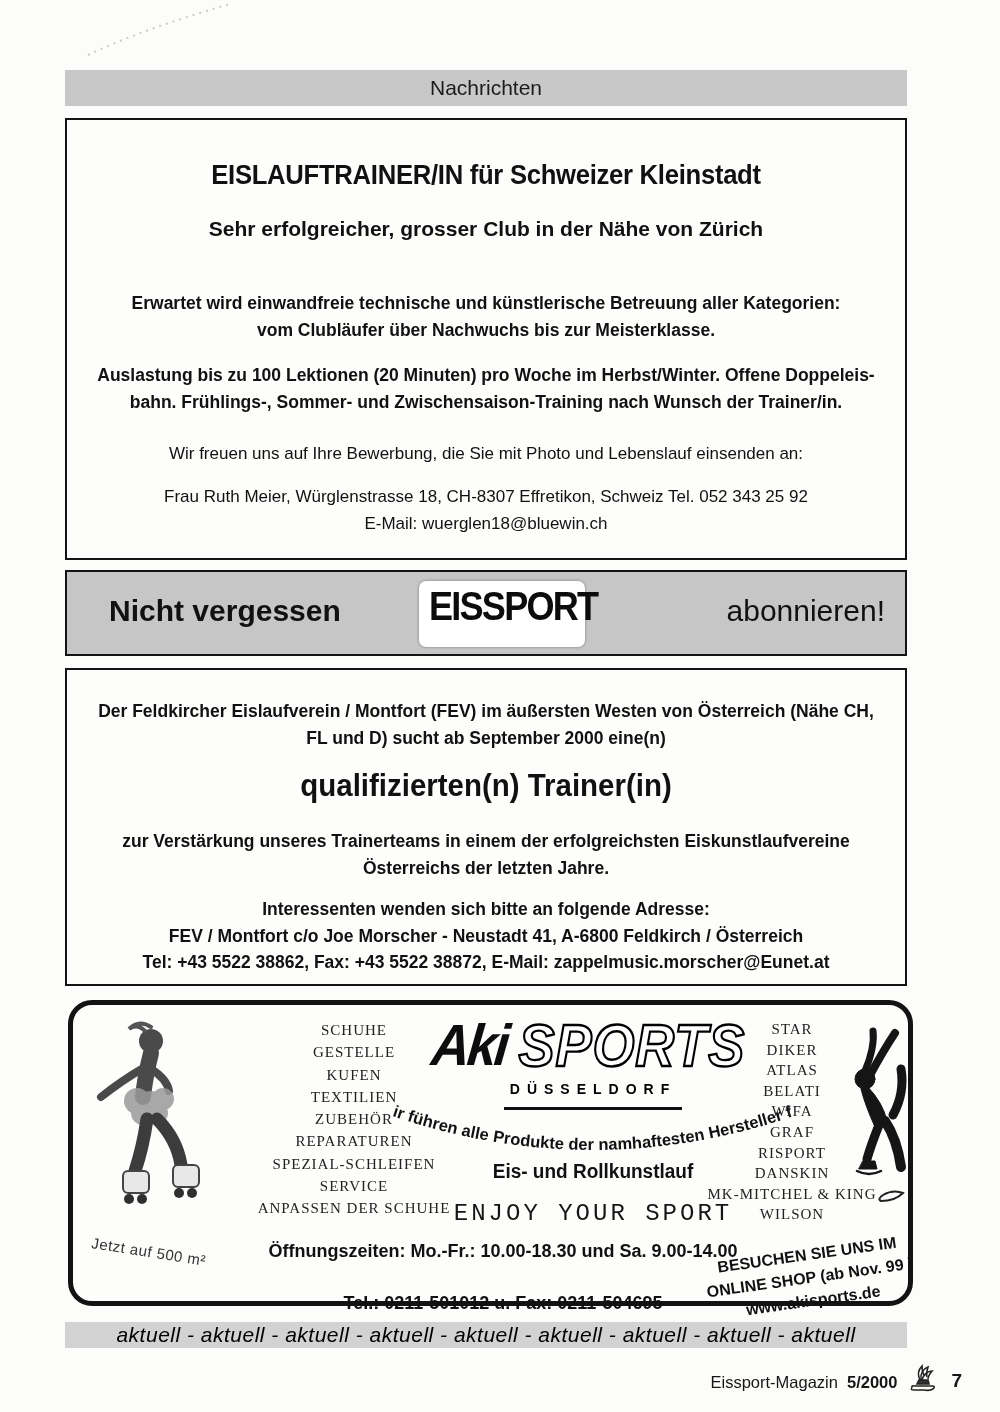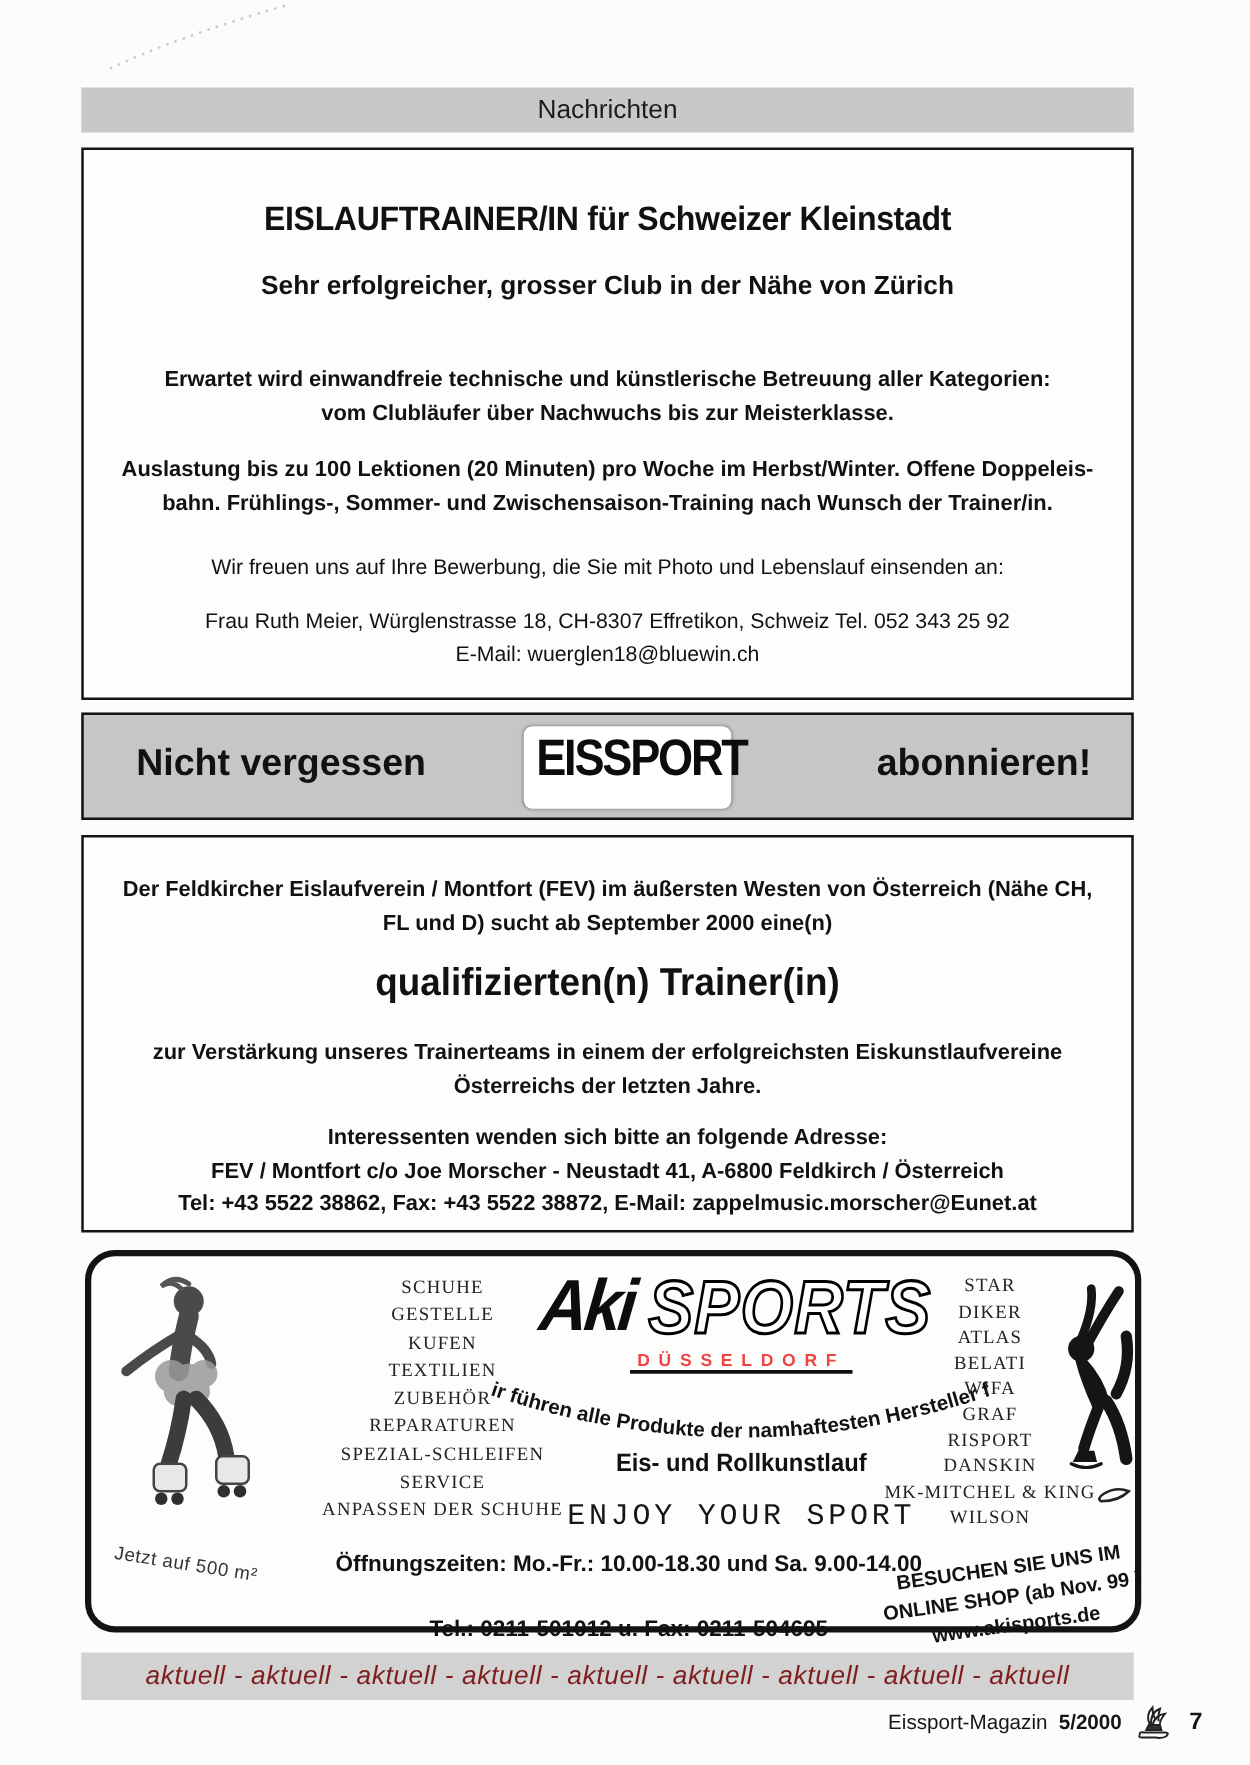--- a/index.html
+++ b/index.html
@@ -9,23 +9,23 @@
     position:relative; width:1000px; height:1412px; margin:0 auto;
     background:#fcfcfa; overflow:hidden; color:#111;
   }
   
   .bar-header {
     position:absolute; left:65px; top:70px; width:842px; height:36px;
     background:#c8c8c8; display:flex; align-items:center; justify-content:center;
     font-size:21px; color:#1c1c1c;
   }
   .ticker {
-    position:absolute; left:65px; top:1322px; width:842px; height:38px;
+    position:absolute; left:65px; top:1322px; width:842px; height:26px;
     background:#d2d2d2; display:flex; align-items:center; justify-content:center;
-    font-size:21px; font-style:italic; color:#7f1d1d; letter-spacing:.5px;
+    font-size:21px; font-style:italic; color:#000000; letter-spacing:.5px;
   }
   
   .box { position:absolute; left:65px; width:842px; background:#fdfdfb; border:2px solid #141414; text-align:center; }
   .box1 { top:118px; height:442px; }
   .box2 { top:668px; height:318px;padding-left:27px; }
   .cond { transform:scaleX(.95); transform-origin:center; }
   .h1 { position:absolute; left:0; right:0; top:40px; font-size:27px; font-weight:bold; letter-spacing:-.3px; }
   .sub { position:absolute; left:0; right:0; top:93px; font-size:21px; font-weight:bold; line-height:31px; }
   .p-bold { font-size:17.5px; font-weight:bold; line-height:27px; }
   .p-reg  { font-size:17px; line-height:27px; }
@@ -36,21 +36,21 @@
   .box2 .intro { position:absolute; left:10px; right:10px; top:28px; }
   .box2 .h2big { position:absolute; left:0; right:0; top:98px; font-size:31px; font-weight:bold; }
   .box2 .para1 { position:absolute; left:10px; right:10px; top:158px; }
   .box2 .addr  { position:absolute; left:10px; right:10px; top:226px; font-size:17.5px; font-weight:bold; line-height:26.5px; }
   
   .banner {
     position:absolute; left:65px; top:570px; width:842px; height:86px;
     background:#c6c6c6; border:2px solid #141414;
   }
   .banner .left-txt { position:absolute; left:42px; top:22px; font-size:30px; font-weight:bold; }
-  .banner .right-txt { position:absolute; right:32px; top:22px; font-size:30px; font-weight:bold; }
+  .banner .right-txt { position:absolute; right:20px; top:22px; font-size:30px; font-weight:normal; }
   .logo-eissport {
     position:absolute; left:352px; top:9px; width:166px; height:66px;
     background:#fff; border-radius:7px; box-shadow:0 0 3px rgba(0,0,0,.4);
   }
   .logo-eissport .main {
     position:absolute; left:0; right:0; top:2px; text-align:center;
     font-size:41px; font-weight:bold; letter-spacing:-2px; transform:scaleX(.88);
     color:#0c0c0c;
   }
   .logo-eissport .sub {
@@ -69,40 +69,40 @@
   .aki-logo { position:absolute; left:355px; top:6px; width:330px; text-align:center; white-space:nowrap; }
   .aki-logo .aki {
     display:inline-block; font-size:58px; font-weight:bold; font-style:italic;
     transform:skewX(-6deg) scaleX(.92); letter-spacing:-3px; color:#0d0d0d; vertical-align:top;
   }
   .aki-logo .sports {
     display:inline-block; margin-left:-4px; font-size:60px; font-weight:bold; font-style:italic;
     color:#fff; -webkit-text-stroke:2.4px #000; letter-spacing:1px; transform:scaleX(.9); vertical-align:top;
   }
   .aki-logo .city {
-    margin-top:-12px; font-size:14px; font-weight:bold; letter-spacing:7px; color:#ef4444;
-    border-bottom:3px solid #101010; display:inline-block; padding:0 6px 0;
+    margin-top:-12px; font-size:14px; font-weight:bold; letter-spacing:7px; color:#000000;
+    border-bottom:3px solid #101010; display:inline-block; padding:0 6px 10px;
   }
   .arc-svg { position:absolute; left:308px; top:92px; }
   .eis-line { position:absolute; left:330px; top:155px; width:380px; text-align:center; font-size:20px; font-weight:bold; transform:scaleX(.95); }
   .enjoy { position:absolute; left:320px; top:195px; width:400px; text-align:center;
            font-family:Liberation Mono, monospace; font-size:24px; letter-spacing:3px; color:#151515; }
   .jetzt { position:absolute; left:18px; top:238px; font-size:15px; color:#333; transform:rotate(9deg); letter-spacing:.5px; }
   .hours { position:absolute; left:150px; top:236px; width:560px; text-align:center; font-size:18px; font-weight:bold; }
   .street { position:absolute; left:150px; top:264px; width:560px; text-align:center; font-size:18px; font-weight:bold; }
   .phone { position:absolute; left:150px; top:288px; width:560px; text-align:center; font-size:18px; font-weight:bold; }
   .online {
     position:absolute; left:632px; top:238px; width:210px; text-align:center;
     font-size:16px; font-weight:bold; line-height:23px; transform:rotate(-8deg); white-space:nowrap;
   }
   .skater-left { position:absolute; left:12px; top:14px; }
   .skater-right { position:absolute; left:762px; top:12px; }
   
   .footer {
-    position:absolute; right:38px; top:1364px; display:flex; align-items:center; gap:9px;
+    position:absolute; right:38px; top:1364px; display:flex; align-items:flex-end; gap:9px;
     font-size:16.5px; color:#161616;
   }
   .footer .issue { font-weight:bold; }
   .footer .pagenum { font-size:19px; font-weight:bold; margin-left:4px; }
   .pencil { position:absolute; left:80px; top:0; }
 </style>
 </head>
 <body>
 
 <div class="page">

